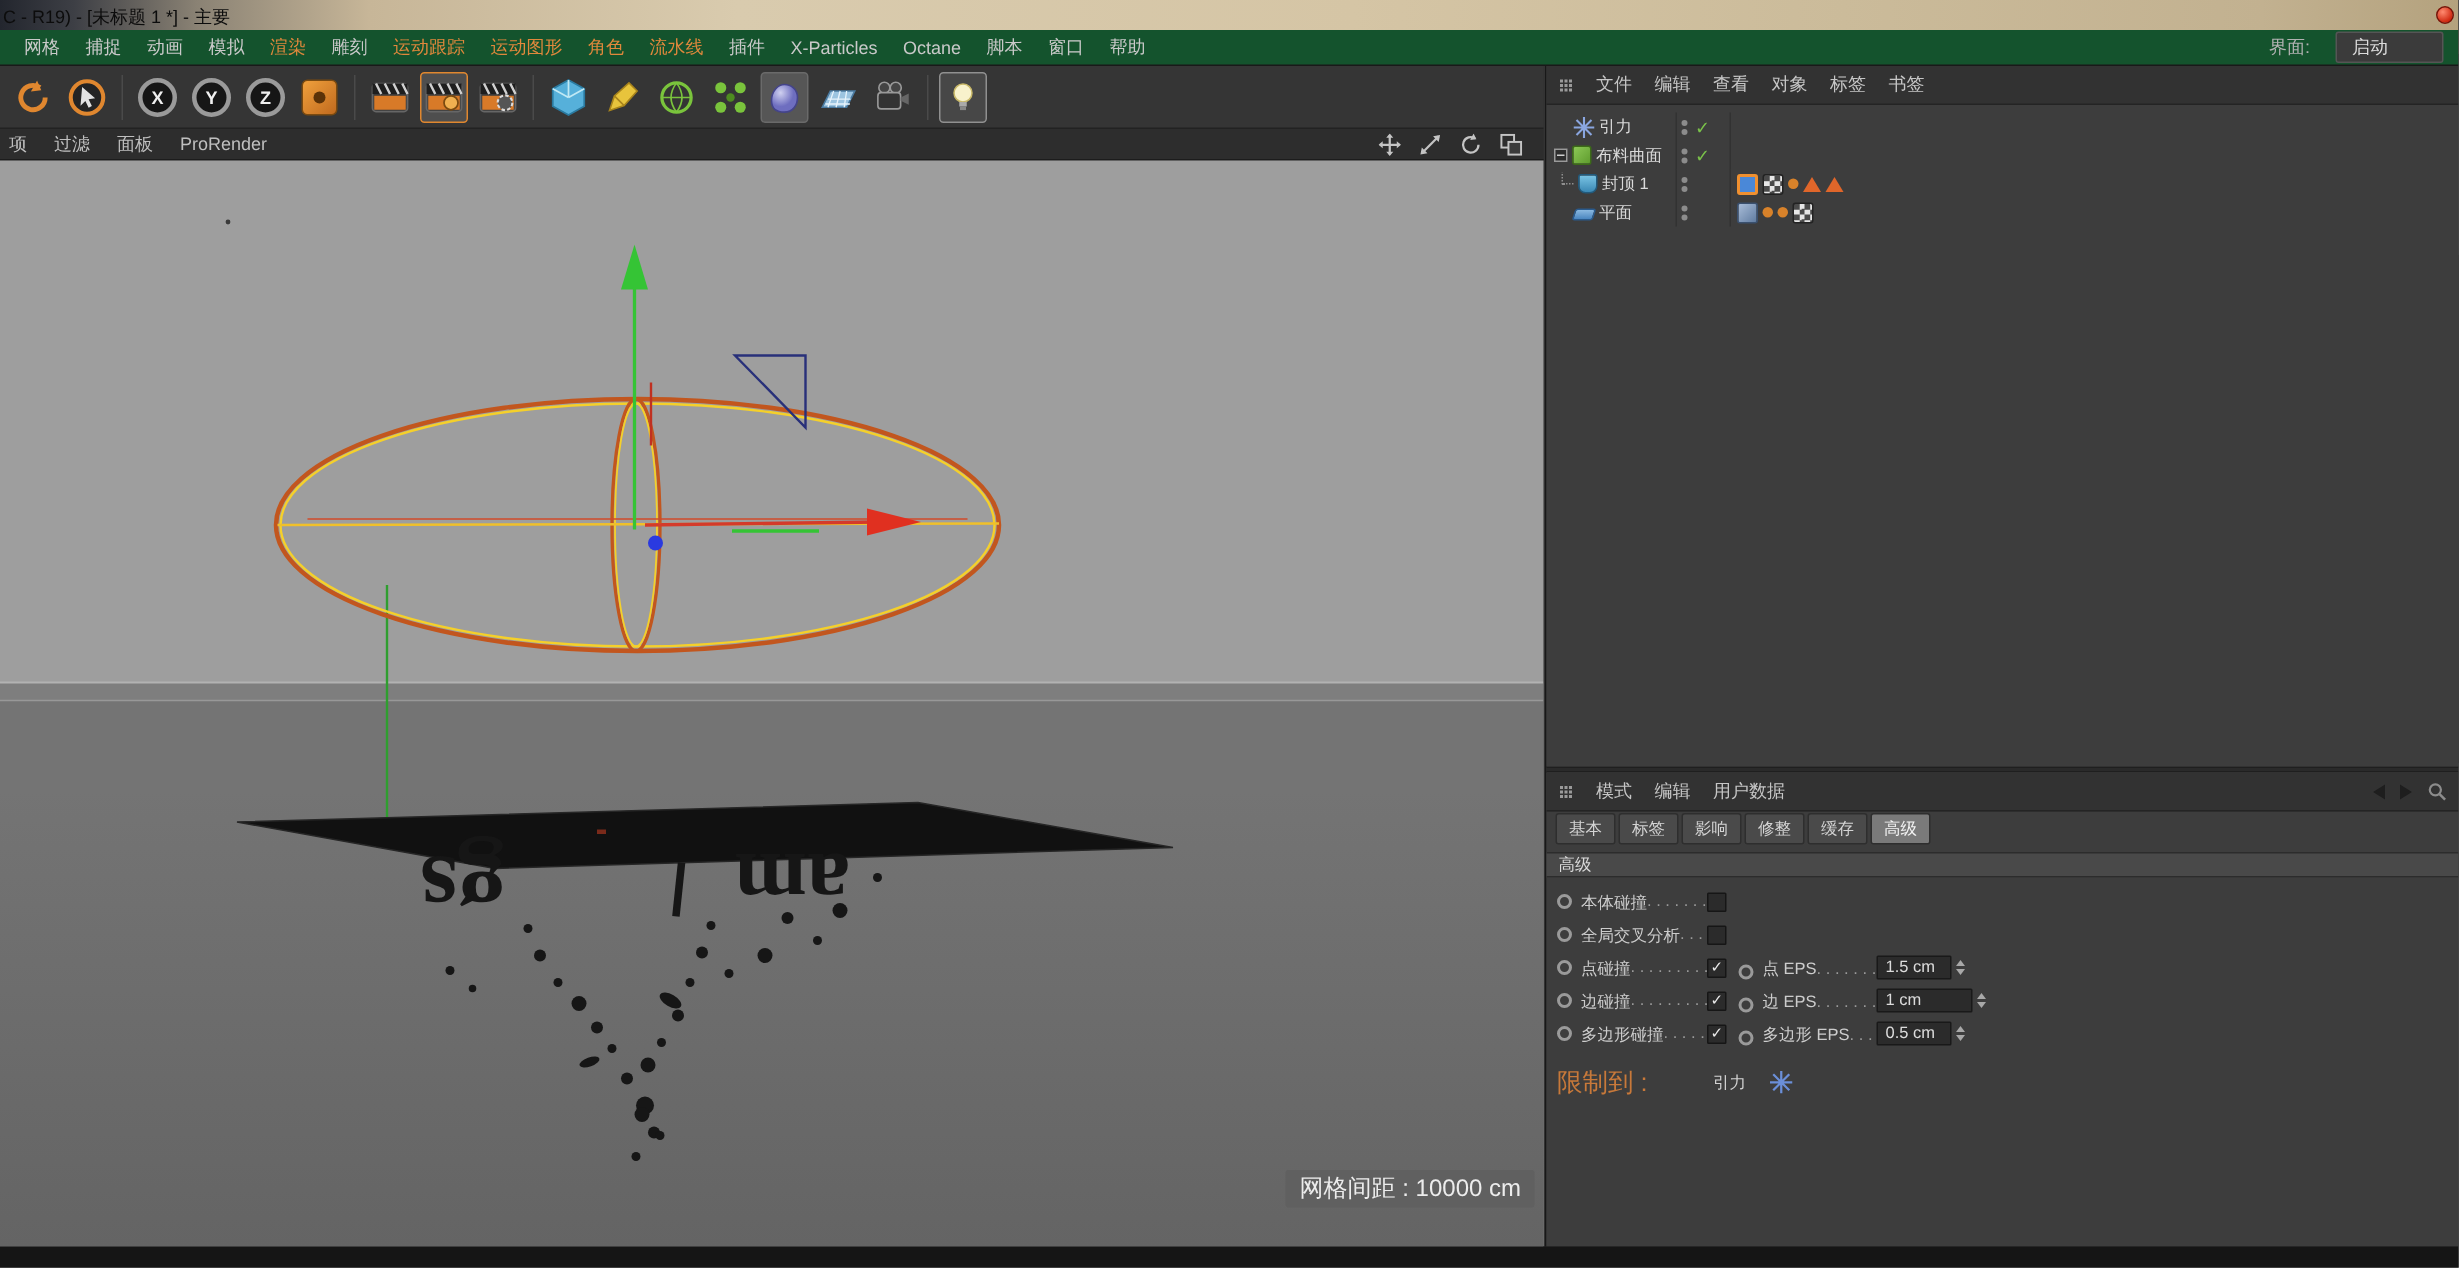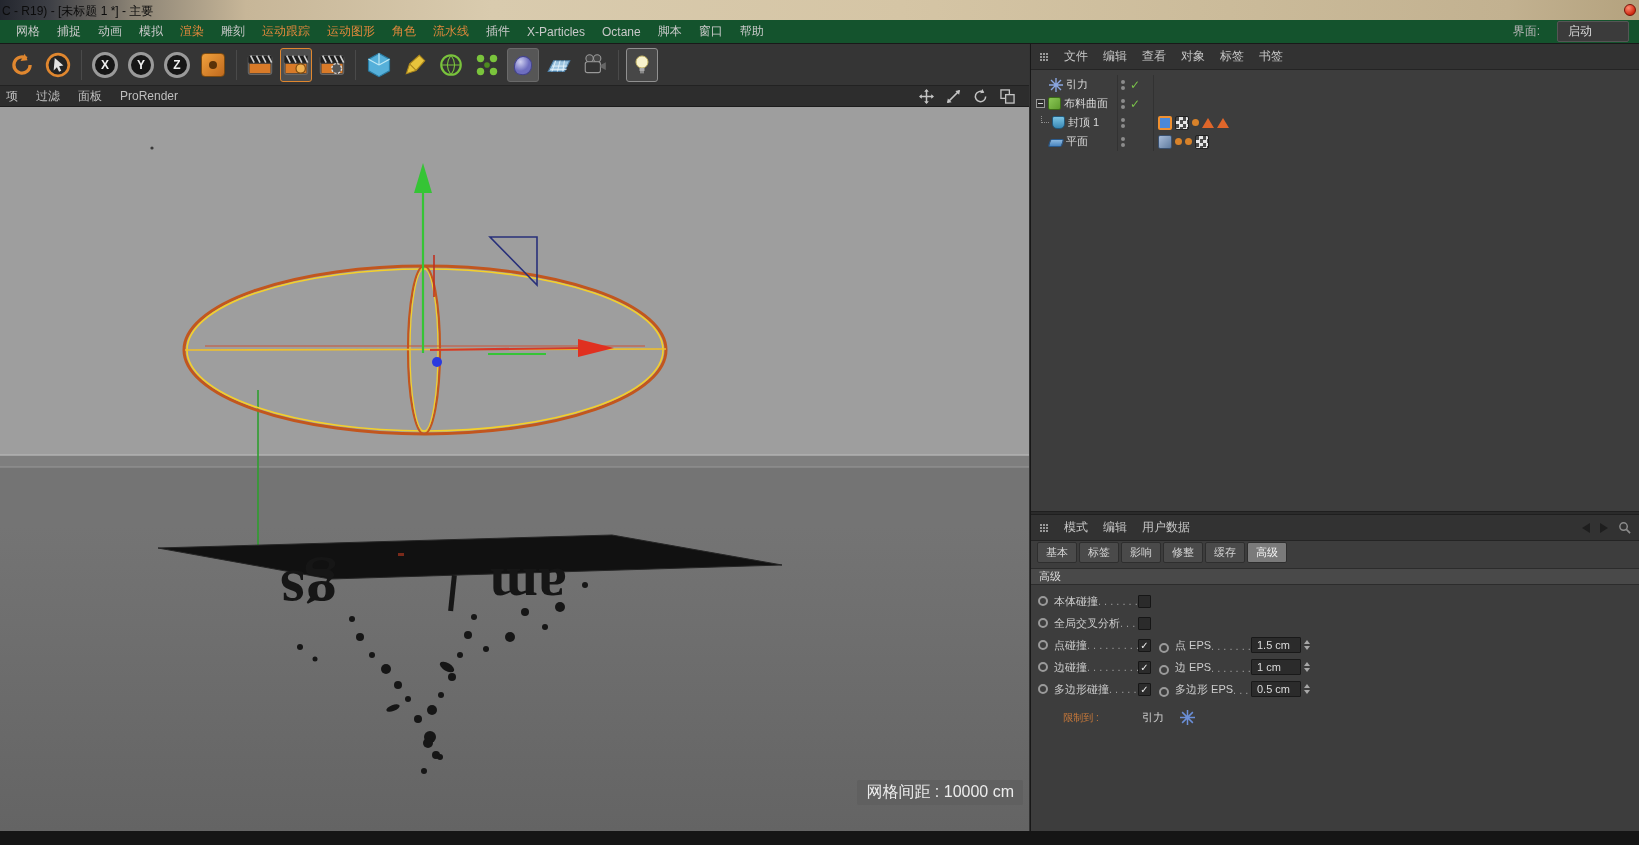--- a/index.html
+++ b/index.html
@@ -106,21 +106,21 @@
 .field{height:16px;background:#2b2b2b;border:1px solid #191919;color:#dcdcdc;font-size:11px;
  display:flex;align-items:center;padding:0 5px;border-radius:1px;flex:none}
 .spin{width:10px;height:16px;display:flex;flex-direction:column;justify-content:center;align-items:center;gap:2px;margin-left:1px;flex:none}
 .spin i{width:0;height:0;border-left:3px solid transparent;border-right:3px solid transparent;display:block}
 .spin .up{border-bottom:4px solid #a8a8a8}
 .spin .dn{border-top:4px solid #a8a8a8}
 .cb{width:13px;height:13px;background:#2b2b2b;border:1px solid #161616;color:#ececec;font-size:10px;
  line-height:11px;text-align:center;border-radius:1px;flex:none}
 .col2{display:flex;align-items:flex-end;margin-left:8px}
 .restrict{display:flex;align-items:center;margin-top:10px;padding-left:7px}
-.restrict-label{width:86px;text-align:center;font-size:10px;color:#c8793a;white-space:nowrap}
+.restrict-label{width:86px;text-align:left;font-size:17px;color:#c8793a;white-space:nowrap}
 .restrict-value{margin-left:18px;font-size:11px;color:#d2d2d2}
 .restrict-ico{margin-left:16px}
 
 
 .bottom-strip{position:absolute;left:0;bottom:0;width:100%;height:14px;background:#151515}
 </style>
 </head>
 <body>
 
 <div id="app">
@@ -551,21 +551,21 @@
               <span>边碰撞</span>
               <span class="dots"></span>
             </span>
           <span class="cb">✓</span>
           <span class="col2">
             <span class="kf"></span>
             <span class="pgroup g2">
                 <span>边 EPS</span>
                 <span class="dots"></span>
               </span>
-            <span class="field" style="width:50px">1 cm</span>
+            <span class="field" style="width:64px">1 cm</span>
             <span class="spin">
                 <i class="up"></i>
                 <i class="dn"></i>
               </span>
           </span>
         </div>
 
         <div class="prow">
           <span class="kf"></span>
           <span class="pgroup g1">

